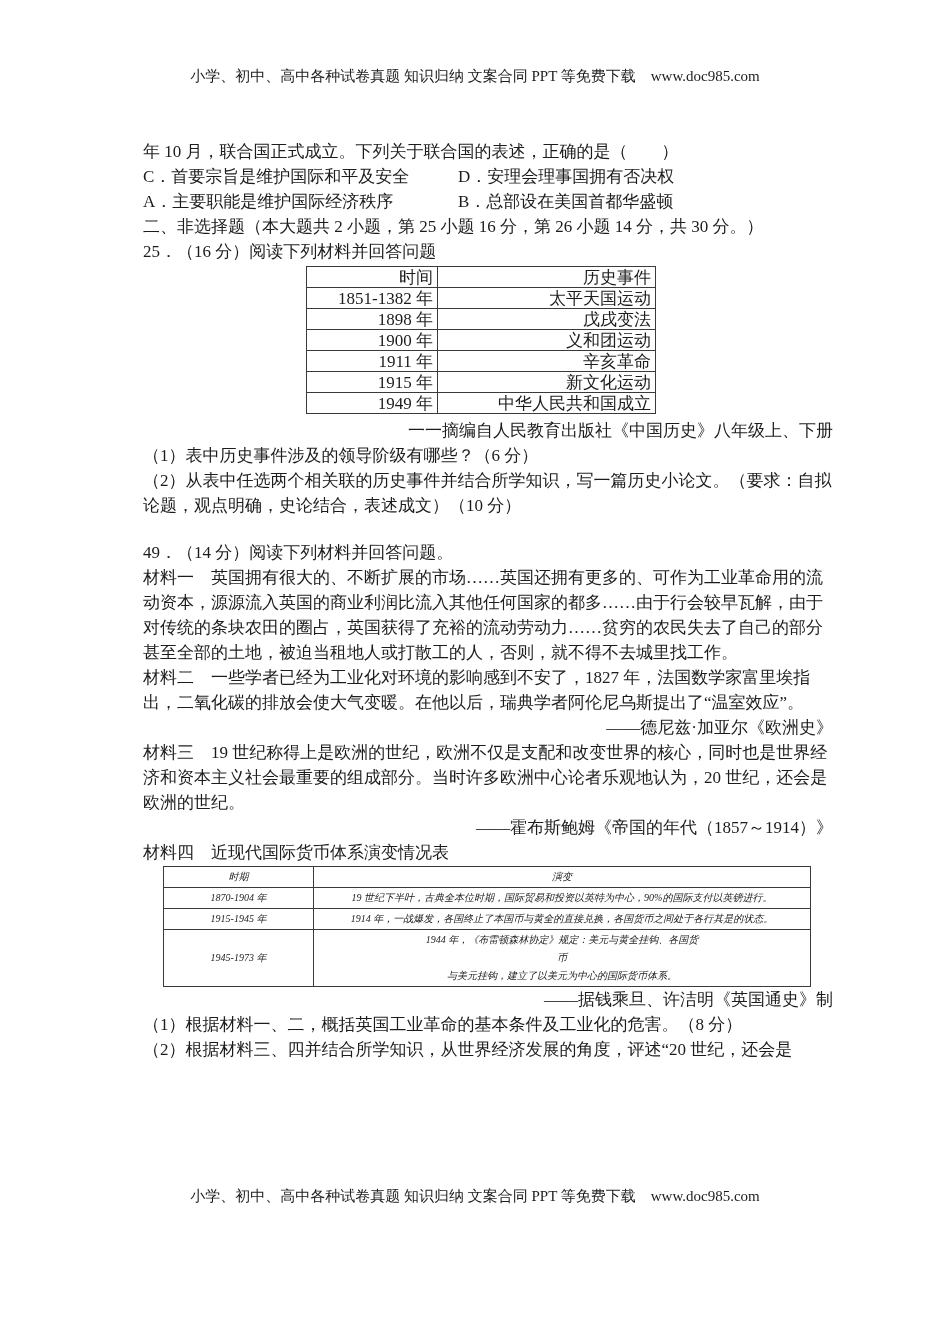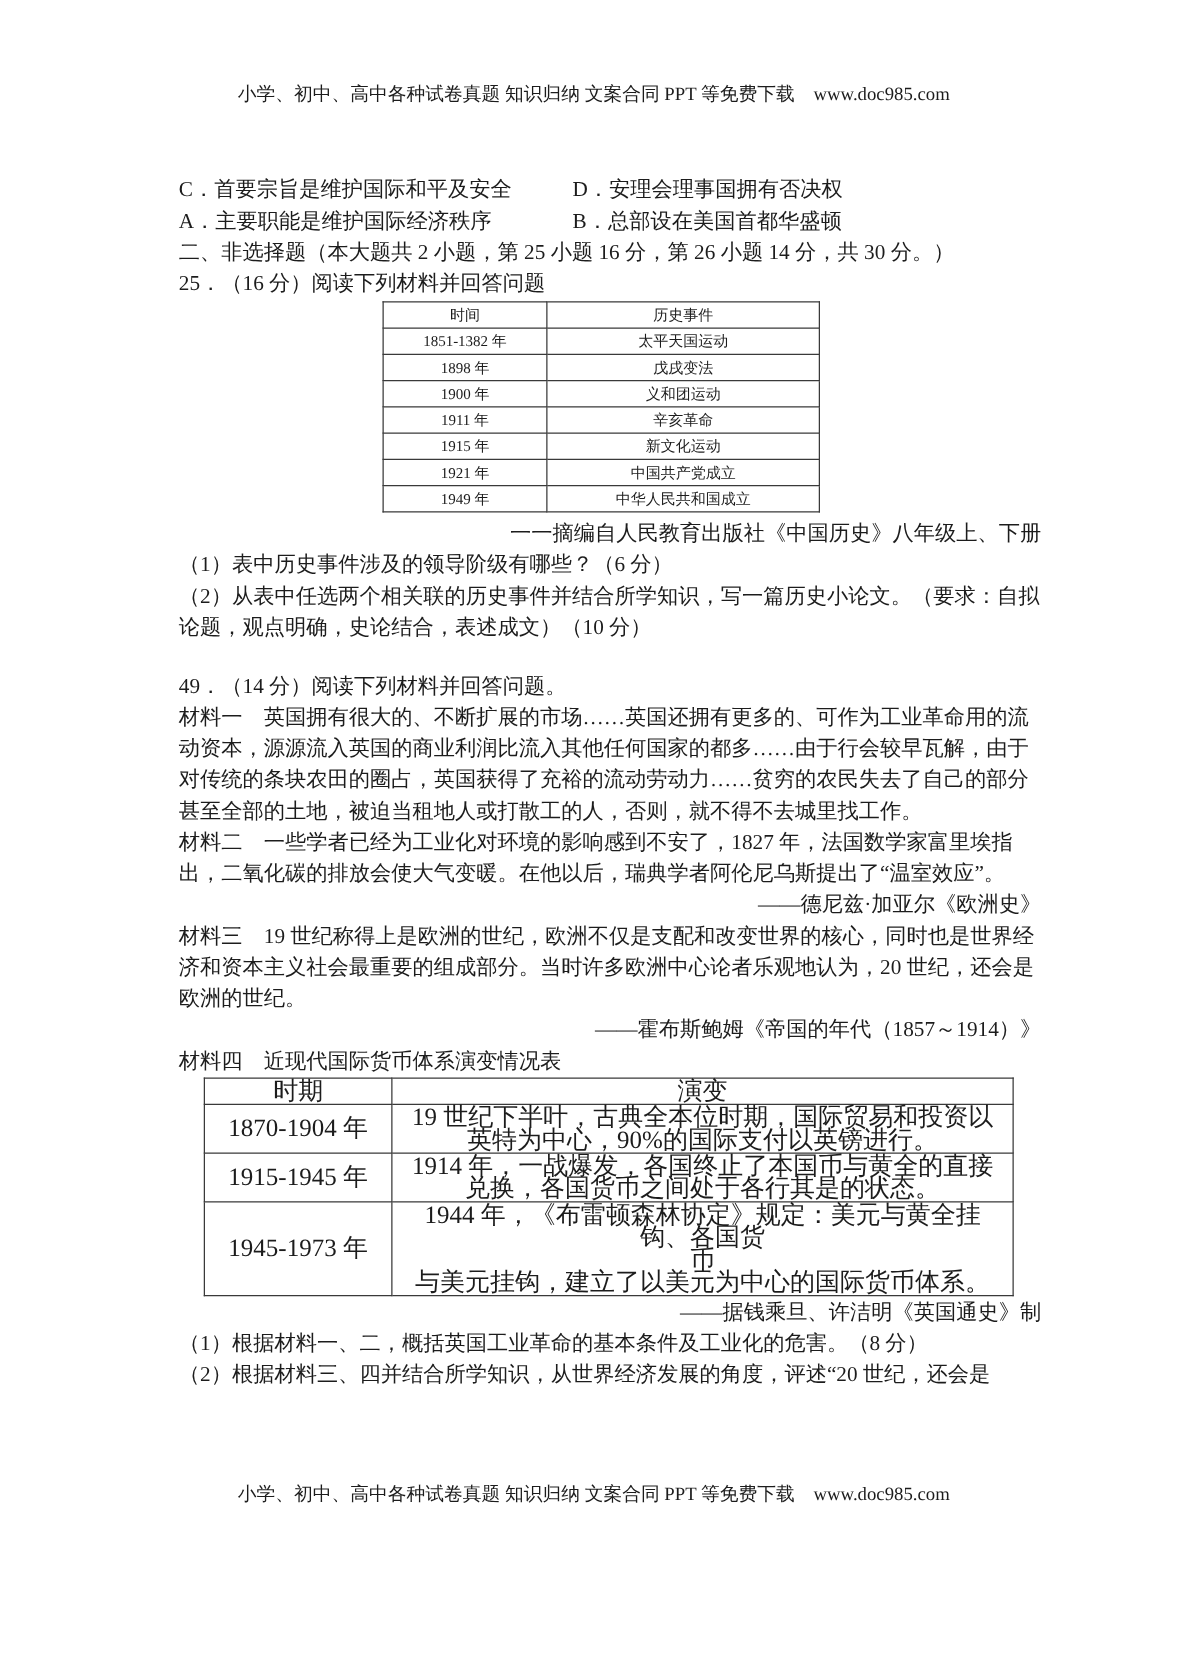--- a/index.html
+++ b/index.html
@@ -24,44 +24,46 @@
   .line { min-height:25px; }
   .cite { text-align:right; }
   .opt-left { display:inline-block; width:315px; }
   .q26-gap { margin-top:22px; }
 
   table { border-collapse:collapse; table-layout:fixed; }
   th,td { font-weight:normal; }
 
   .t1 { margin:2px 0 4px 163px; }
   .t1 th,.t1 td {
-    border:1.5px solid #3a3a3a; text-align:center;
-    font-size:12px; line-height:19px; height:20px; padding:0 4px;
+    border:1.5px solid #3a3a3a; text-align:right;
+    font-size:17px; line-height:19px; height:20px; padding:0 4px;
     overflow:hidden; white-space:nowrap;
   }
   .t1 .c-time { width:122px; }
   .t1 .c-event { width:209px; }
 
   .t2 { margin:1px 0 0 20px; }
   .t2 th,.t2 td {
     border:1.5px solid #3a3a3a;
-    font-size:20px; line-height:18px; padding:1px 8px;
+    font-size:10px; line-height:18px; padding:1px 8px;
     vertical-align:middle;
+    font-style:italic;
   }
   .t2 th { text-align:center; }
   .t2 .c-period { width:133px; text-align:center; }
   .t2 .c-evo { width:480px; text-align:center; word-break:break-all; }
 </style>
 </head>
 <body>
 
 <div class="hdr">小学、初中、高中各种试卷真题 知识归纳 文案合同 PPT 等免费下载　www.doc985.com</div>
 
 <div class="doc">
 
+  <div class="line">年 10 月，联合国正式成立。下列关于联合国的表述，正确的是（　　）</div>
   <div class="line">
     <span class="opt-left">C．首要宗旨是维护国际和平及安全</span><span>D．安理会理事国拥有否决权</span>
   </div>
   <div class="line">
     <span class="opt-left">A．主要职能是维护国际经济秩序</span><span>B．总部设在美国首都华盛顿</span>
   </div>
 
   <div class="line">二、非选择题（本大题共 2 小题，第 25 小题 16 分，第 26 小题 14 分，共 30 分。）</div>
 
   <div class="line">25．（16 分）阅读下列材料并回答问题</div>
@@ -84,24 +86,20 @@
           <td class="c-time">1900 年</td>
           <td class="c-event">义和团运动</td>
         </tr>
     <tr>
           <td class="c-time">1911 年</td>
           <td class="c-event">辛亥革命</td>
         </tr>
     <tr>
           <td class="c-time">1915 年</td>
           <td class="c-event">新文化运动</td>
-        </tr>
-    <tr>
-          <td class="c-time">1921 年</td>
-          <td class="c-event">中国共产党成立</td>
         </tr>
     <tr>
           <td class="c-time">1949 年</td>
           <td class="c-event">中华人民共和国成立</td>
         </tr>
   </tbody>
     </table>
 
   <div class="line cite">一一摘编自人民教育出版社《中国历史》八年级上、下册</div>
   <div class="line">（1）表中历史事件涉及的领导阶级有哪些？（6 分）</div>

